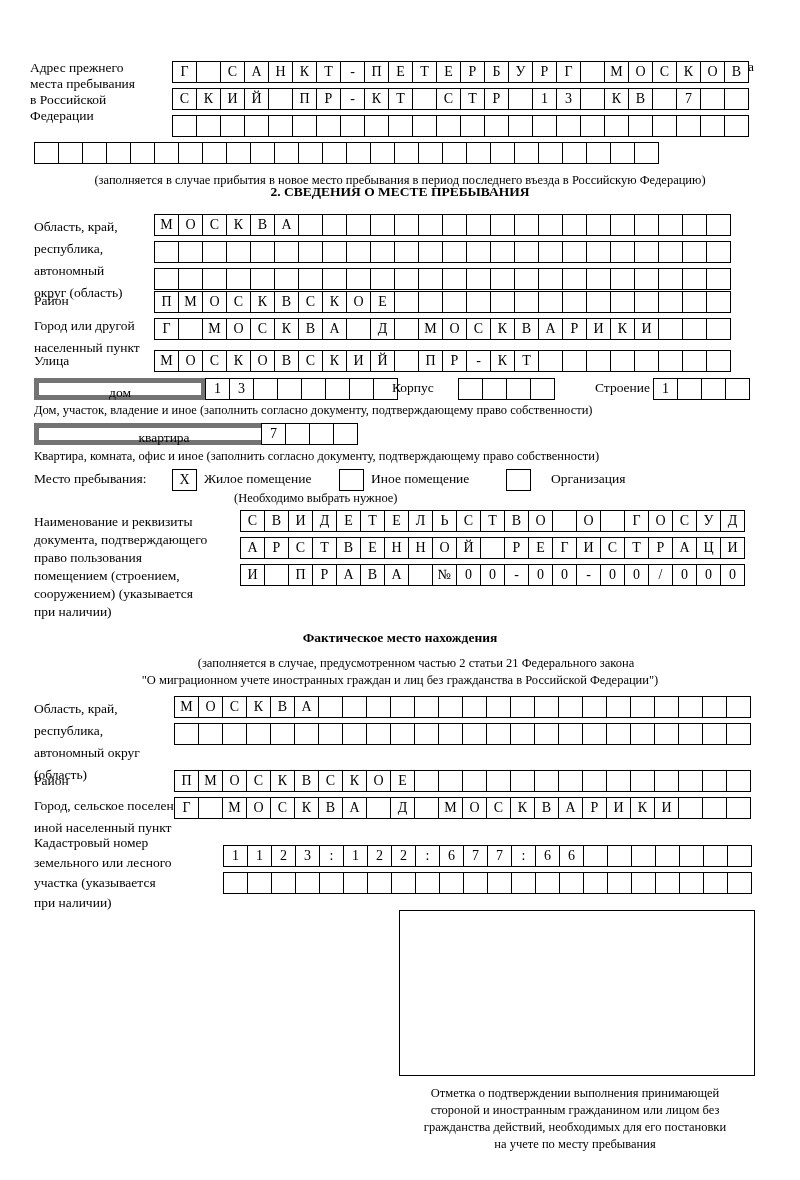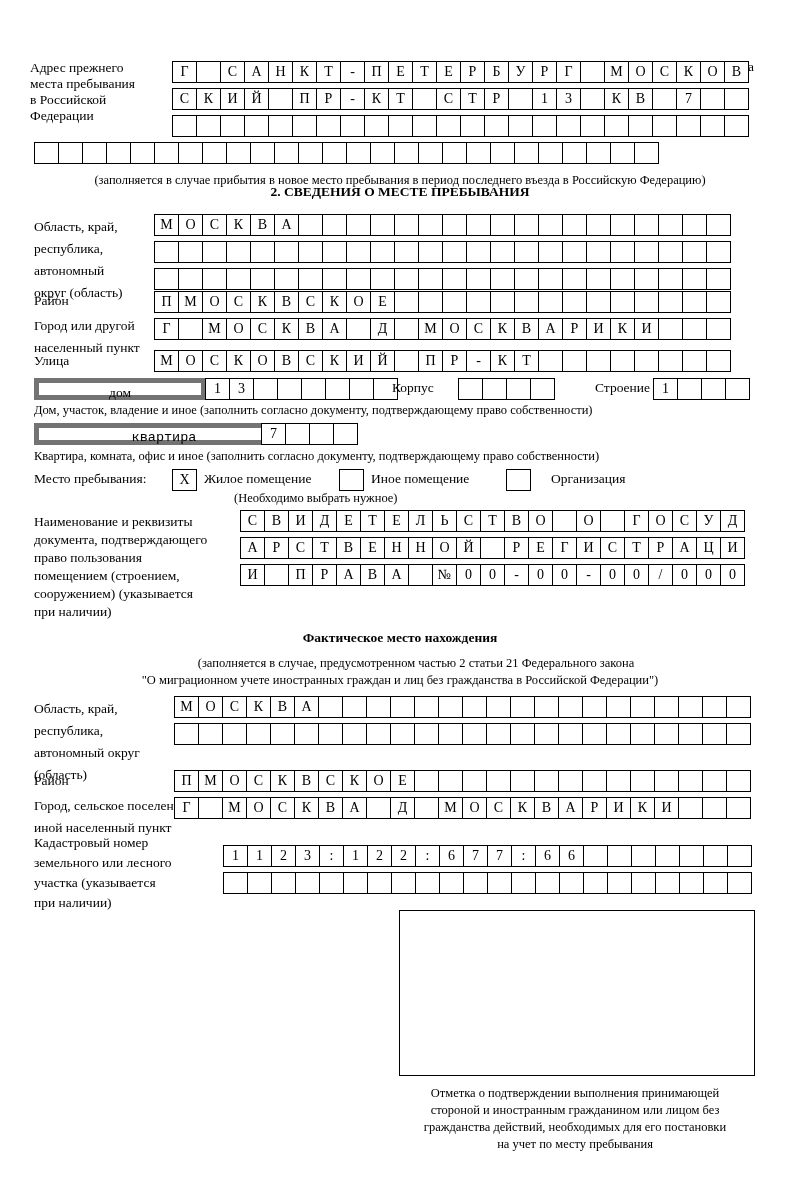--- a/index.html
+++ b/index.html
@@ -385,21 +385,21 @@
   <div class="plain" style="position:absolute;left:575px;top:378px;margin-left:20px;">Строение</div>
   <div class="cells" style="position:absolute;left:653px;top:378px;">
     <div class="c">1</div>
     <div class="c"></div>
     <div class="c"></div>
     <div class="c"></div>
   </div>
 
   <div class="note" style="position:absolute;left:34px;top:403px;">Дом, участок, владение и иное (заполнить согласно документу, подтверждающему право собственности)</div>
 
-  <div class="boxlabel" style="position:absolute;left:34px;top:423px;width:260px;font-family:Liberation Mono, monospace;">квартира</div>
+  <div class="boxlabel" style="position:absolute;left:34px;top:423px;width:260px;">квартира</div>
   <div class="cells" style="position:absolute;left:261px;top:423px;">
     <div class="c">7</div>
     <div class="c"></div>
     <div class="c"></div>
     <div class="c"></div>
   </div>
   <div class="note" style="position:absolute;left:34px;top:449px;">Квартира, комната, офис и иное (заполнить согласно документу, подтверждающему право собственности)</div>
 
   <div class="plain" style="position:absolute;left:34px;top:469px;">Место пребывания:</div>
   <div class="c" style="position:absolute;left:172px;top:469px;">X</div>
@@ -669,15 +669,15 @@
     <div class="c"></div>
     <div class="c"></div>
     <div class="c"></div>
     <div class="c"></div>
   </div>
 
   <div class="bigbox" style="left:399px;top:910px;width:356px;height:166px;"></div>
   <div class="footnote" style="left:355px;top:1085px;width:440px;">Отметка о подтверждении выполнения принимающей</div>
   <div class="footnote" style="left:355px;top:1119px;width:440px;">гражданства действий, необходимых для его постановки</div>
   <div class="footnote" style="left:355px;top:1102px;width:440px;">стороной и иностранным гражданином или лицом без</div>
-  <div class="footnote" style="left:355px;top:1136px;width:440px;">на учет по месту пребывания</div>
+  <div class="footnote" style="left:355px;top:1136px;width:440px;">на учете по месту пребывания</div>
 
 </div>
 
 </body></html>

